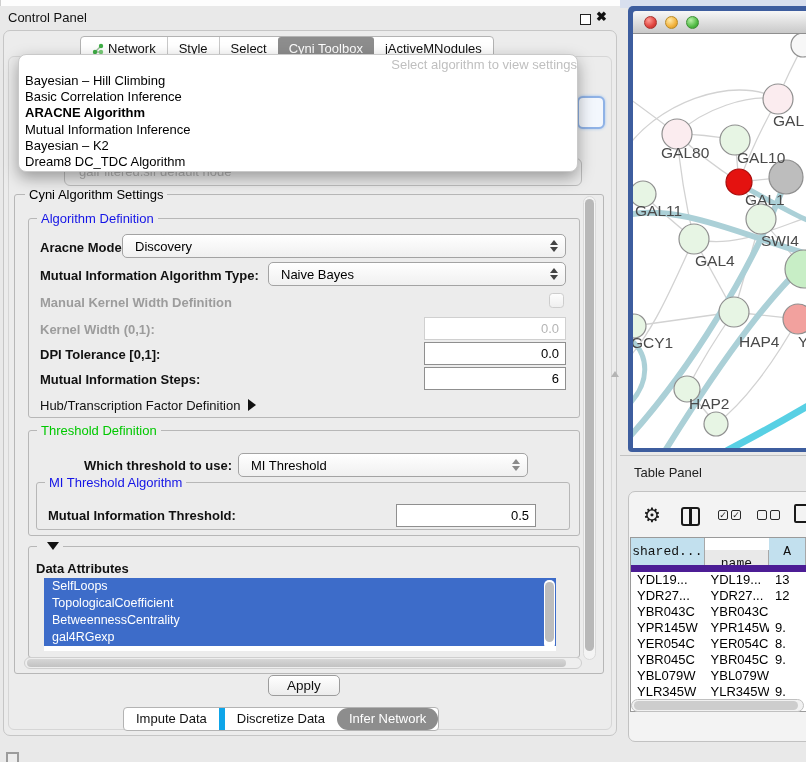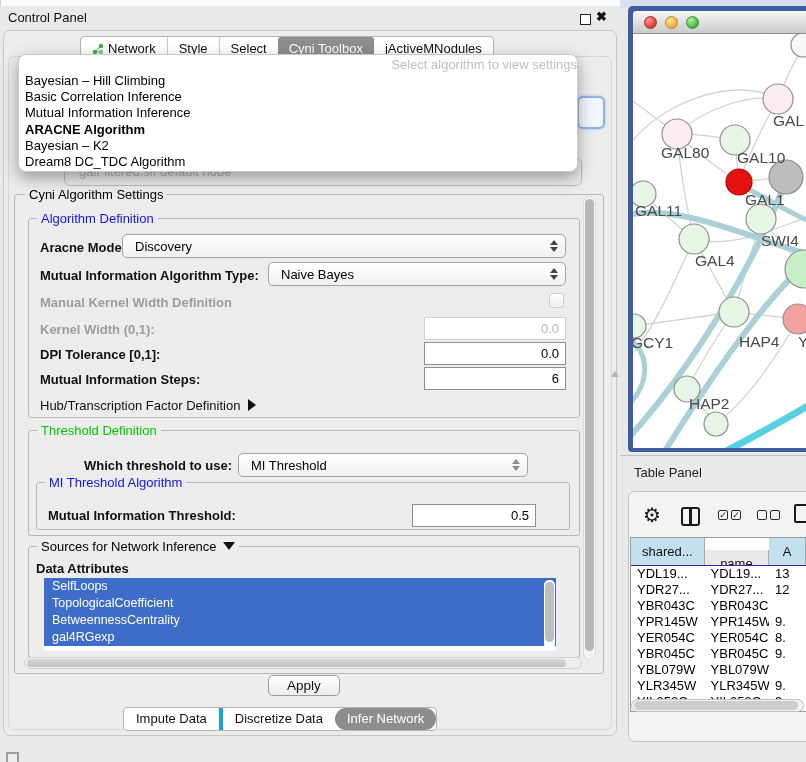--- a/index.html
+++ b/index.html
@@ -89,34 +89,34 @@
   .tp-title{left:634px;top:465px;font-size:13px;color:#222;}
   .tp-panel{left:628px;top:491px;width:186px;height:251px;background:#f3f3f3;border:1px solid #c2c2c2;border-radius:7px;box-sizing:border-box;}
   .gear{left:643px;top:504px;font-size:20px;color:#1a1a1a;line-height:22px;}
   .cols-icon{left:681px;top:507px;width:19px;height:19px;border:2.4px solid #1a1a1a;border-radius:3px;box-sizing:border-box;}
   .cols-icon:before{content:"";position:absolute;left:50%;top:0;bottom:0;width:2.4px;margin-left:-1.2px;background:#1a1a1a;}
   .cbx{width:10px;height:10px;border:1.6px solid #2a2a2a;border-radius:2px;box-sizing:border-box;
        font-size:9px;line-height:8px;text-align:center;color:#2a2a2a;display:inline-block;}
   .cbx-pair{display:flex;gap:3px;}
   .file-icon{left:794px;top:504px;width:15px;height:19px;border:2.2px solid #1a1a1a;border-radius:2px;box-sizing:border-box;background:#f3f3f3;}
   .tbl{left:630px;top:537px;width:176px;height:175px;background:#fff;border:1px solid #9a9a9a;border-right:none;box-sizing:border-box;overflow:hidden;}
-  .tbl-head{display:flex;height:27px;border-bottom:1px solid #4c1d95;}
+  .tbl-head{display:flex;height:27px;border-bottom:7px solid #4c1d95;font-family:Liberation Mono, monospace;}
   .tbl-head .hc{font-size:13px;color:#111;text-align:center;line-height:27px;border-right:1px solid #a8a8a8;box-sizing:border-box;overflow:hidden;white-space:nowrap;}
   .tbl-row{display:flex;height:16px;}
   .tbl-row .c{font-size:13px;color:#000;line-height:16px;padding-left:6px;box-sizing:border-box;overflow:hidden;white-space:nowrap;}
   .c0{width:80px;} .c1{width:70px;} .c2{width:40px;}
   .hc0{width:80px;background:var(--table-col-blue,#c2e0ee);}
   .hc1{width:70px;background:#e9e9e9;margin-top:12px;}
   .hc2{width:40px;background:var(--table-col-blue,#c2e0ee);}
   .tbl-hscroll{left:631px;top:699px;width:173px;height:13px;background:#f1f1f1;border:1px solid #c0c0c0;border-radius:7px;box-sizing:border-box;}
   .tbl-hscroll .thumb{position:absolute;left:2px;top:1px;bottom:1px;width:96%;background:#cdcdcd;border-radius:6px;}
   
   .btabbar{left:123px;top:707px;height:22px;display:inline-flex;background:#fff;border:1px solid #b3b3b3;border-radius:4px;overflow:hidden;z-index:3;}
   .btab{font-size:13px;line-height:22px;padding:0 12px;color:#111;}
-  .btab + .btab{border-left:4px solid #0ea5e9;}
+  .btab + .btab{border-left:6px solid #0ea5e9;}
   .btab.sel{background:var(--tab-selected,#8d8d8d);color:#fff;border-left:none;border-radius:11px;text-align:right;}
 </style>
 </head>
 <body>
 
 <div class="abs top-strip"></div>
 <div class="abs panel-title">Control Panel</div>
 <div class="abs win-restore"></div>
 <div class="abs win-close">✖</div>
 
@@ -149,22 +149,22 @@
   </div>
 
 <div class="abs frag-combo">galFiltered.sif default node</div>
 <div class="abs frag-blue"></div>
 
 <div class="abs popup">
   <div class="ph">Select algorithm to view settings</div>
   <div id="dd-items">
       <div class="it">Bayesian – Hill Climbing</div>
       <div class="it">Basic Correlation Inference</div>
+      <div class="it sel">ARACNE Algorithm</div>
       <div class="it">Mutual Information Inference</div>
-      <div class="it sel">ARACNE Algorithm</div>
       <div class="it">Bayesian – K2</div>
       <div class="it">Dream8 DC_TDC Algorithm</div>
     </div>
 </div>
 
 <div class="abs fset" style="left:14px;top:194px;width:588px;height:478px;">
   <span class="legend" style="left:10px;">Cyni Algorithm Settings</span>
 </div>
 
 <div class="abs fset" style="left:28px;top:218px;width:550px;height:198px;">
@@ -207,24 +207,24 @@
   <span>MI Threshold</span>
   <span class="stepper lt">
       <i class="up"></i>
       <i class="dn"></i>
     </span>
 </div>
 <div class="abs fset" style="left:36px;top:482px;width:532px;height:46px;">
   <span class="legend blue">MI Threshold Algorithm</span>
 </div>
 <div class="abs lbl" style="left:48px;top:508px;">Mutual Information Threshold:</div>
-<div class="abs field" style="left:412px;top:504px;width:124px;">0.5</div>
+<div class="abs field" style="left:396px;top:504px;width:140px;">0.5</div>
 
 <div class="abs fset" style="left:28px;top:546px;width:550px;height:110px;">
-  <span class="legend"><span>Sources for Network Inference</span><span class="tri-d"></span></span>
+  <span class="legend"><span class="tri-d"></span></span>
 </div>
 <div class="abs lbl" style="left:36px;top:561px;">Data Attributes</div>
 <div class="abs attr-list" id="attr-list">
     <div class="attr-row">SelfLoops</div>
     <div class="attr-row">TopologicalCoefficient</div>
     <div class="attr-row">BetweennessCentrality</div>
     <div class="attr-row">gal4RGexp</div>
   </div>
 <div class="abs list-vscroll">
     <span class="thumb"></span>

